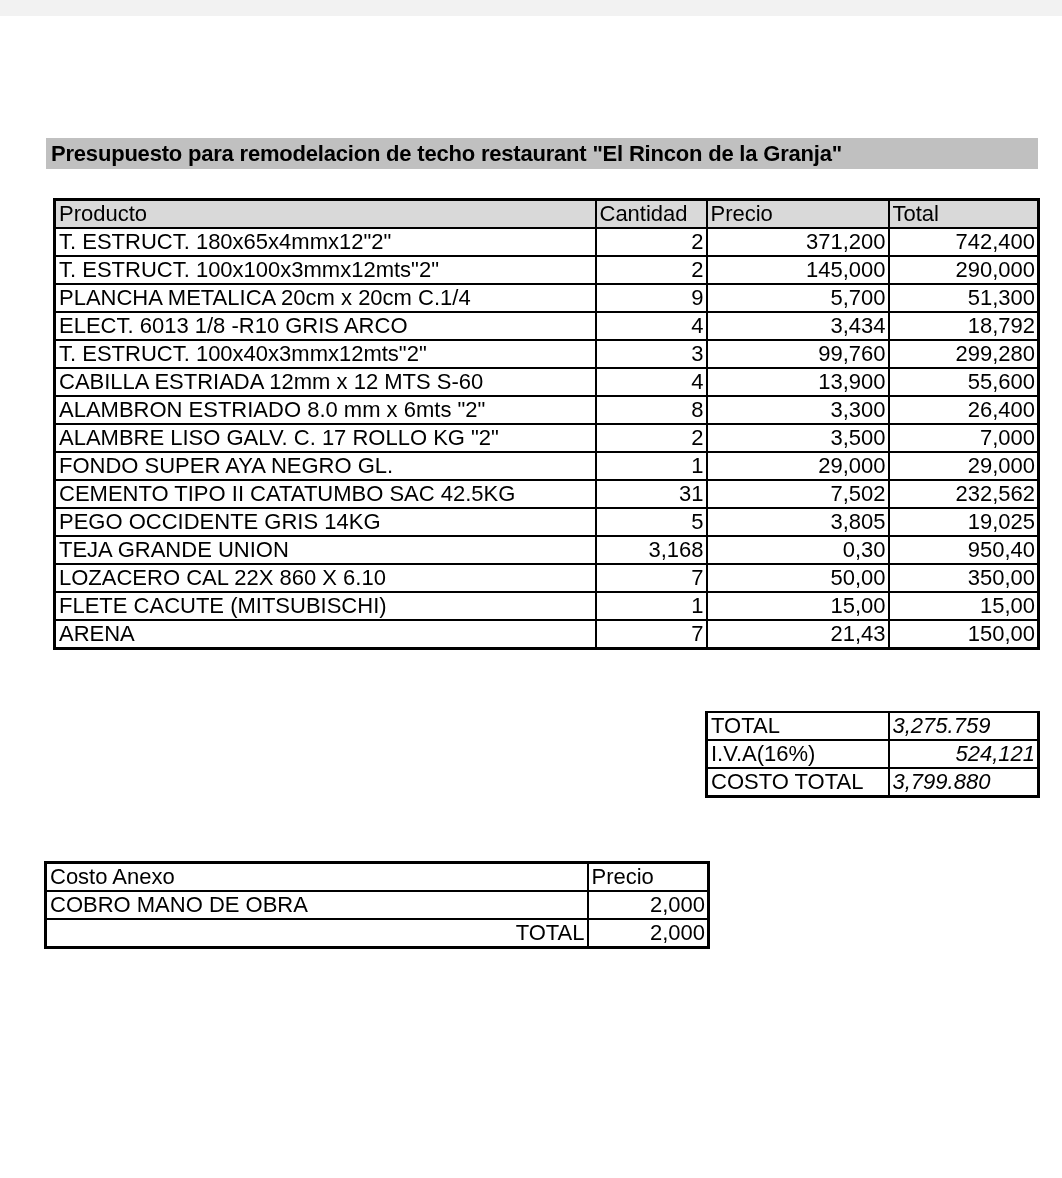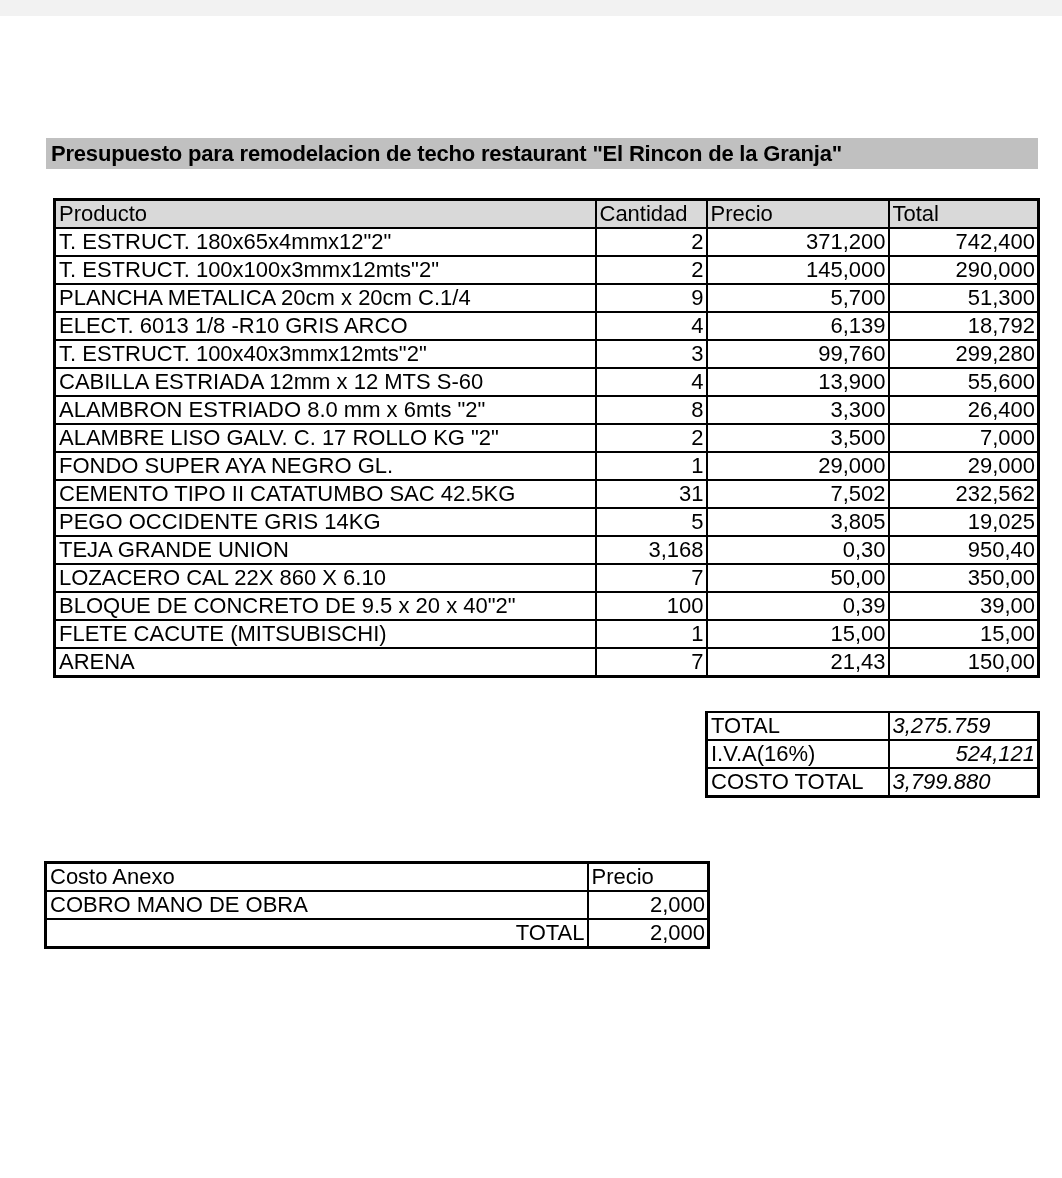--- a/index.html
+++ b/index.html
@@ -65,21 +65,21 @@
       </tr>
       <tr>
         <td>PLANCHA METALICA  20cm x 20cm C.1/4</td>
         <td class="num">9</td>
         <td class="num">5,700</td>
         <td class="num">51,300</td>
       </tr>
       <tr>
         <td>ELECT. 6013 1/8 -R10 GRIS ARCO</td>
         <td class="num">4</td>
-        <td class="num">6,139</td>
+        <td class="num">3,434</td>
         <td class="num">18,792</td>
       </tr>
       <tr>
         <td>T. ESTRUCT. 100x40x3mmx12mts"2"</td>
         <td class="num">3</td>
         <td class="num">99,760</td>
         <td class="num">299,280</td>
       </tr>
       <tr>
         <td>CABILLA ESTRIADA 12mm x 12 MTS S-60</td>
@@ -123,26 +123,20 @@
         <td class="num">0,30</td>
         <td class="num">950,40</td>
       </tr>
       <tr>
         <td>LOZACERO CAL 22X 860 X 6.10</td>
         <td class="num">7</td>
         <td class="num">50,00</td>
         <td class="num">350,00</td>
       </tr>
       <tr>
-        <td>BLOQUE DE CONCRETO DE  9.5 x  20 x  40"2"</td>
-        <td class="num">100</td>
-        <td class="num">0,39</td>
-        <td class="num">39,00</td>
-      </tr>
-      <tr>
         <td>FLETE CACUTE (MITSUBISCHI)</td>
         <td class="num">1</td>
         <td class="num">15,00</td>
         <td class="num">15,00</td>
       </tr>
       <tr>
         <td>ARENA</td>
         <td class="num">7</td>
         <td class="num">21,43</td>
         <td class="num">150,00</td>

